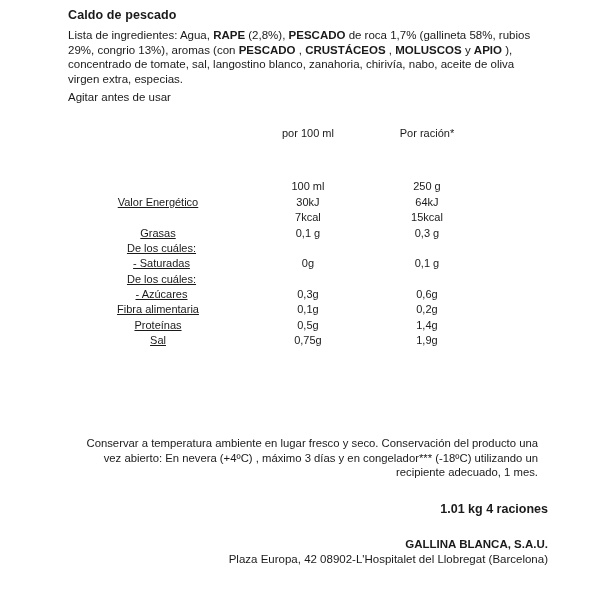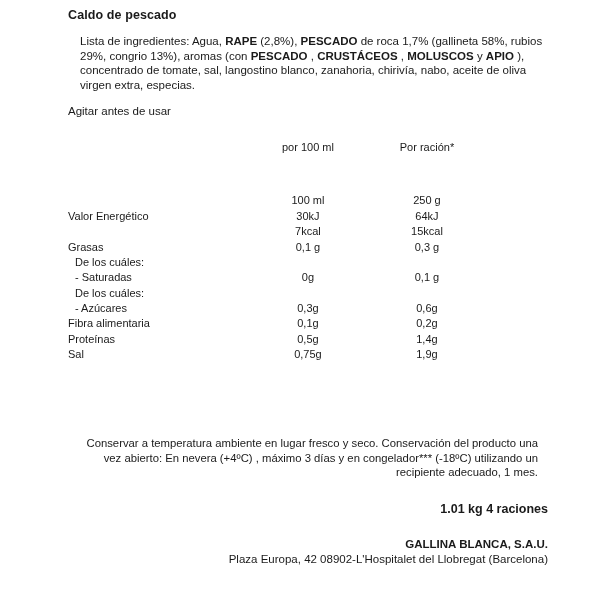--- a/index.html
+++ b/index.html
@@ -23,21 +23,21 @@
   }
   .title {
     font-size: 12.5px;
     font-weight: bold;
     letter-spacing: 0.1px;
     margin: 0 0 6px 0;
   }
   .ingredients {
     font-size: 11.5px;
     line-height: 14.6px;
-    margin: 12px;
+    margin: 0;
     max-width: 470px;
     text-align: left;
   }
   .ingredients b {
     font-weight: bold;
   }
   .shake {
     font-size: 11.5px;
     line-height: 14.6px;
     margin: 4px 0 4px 0;
@@ -49,21 +49,21 @@
     width: 418px;
     border-collapse: collapse;
     font-size: 11px;
   }
   .nutrition td {
     padding: 0;
     height: 15.4px;
     vertical-align: top;
     white-space: nowrap;
   }
-  .col-label { width: 176px; text-align: left; }
+  .col-label { width: 176px; text-align: center; text-decoration: underline; }
   .col-a { width: 122px; text-align: center; }
   .col-b { width: 120px; text-align: center; }
 
   .hdr td { padding-bottom: 0; }
   .spacer-row td { height: 38px; }
   .sub-indent { padding-left: 7px !important; }
 
   
   .footer {
     position: absolute;

